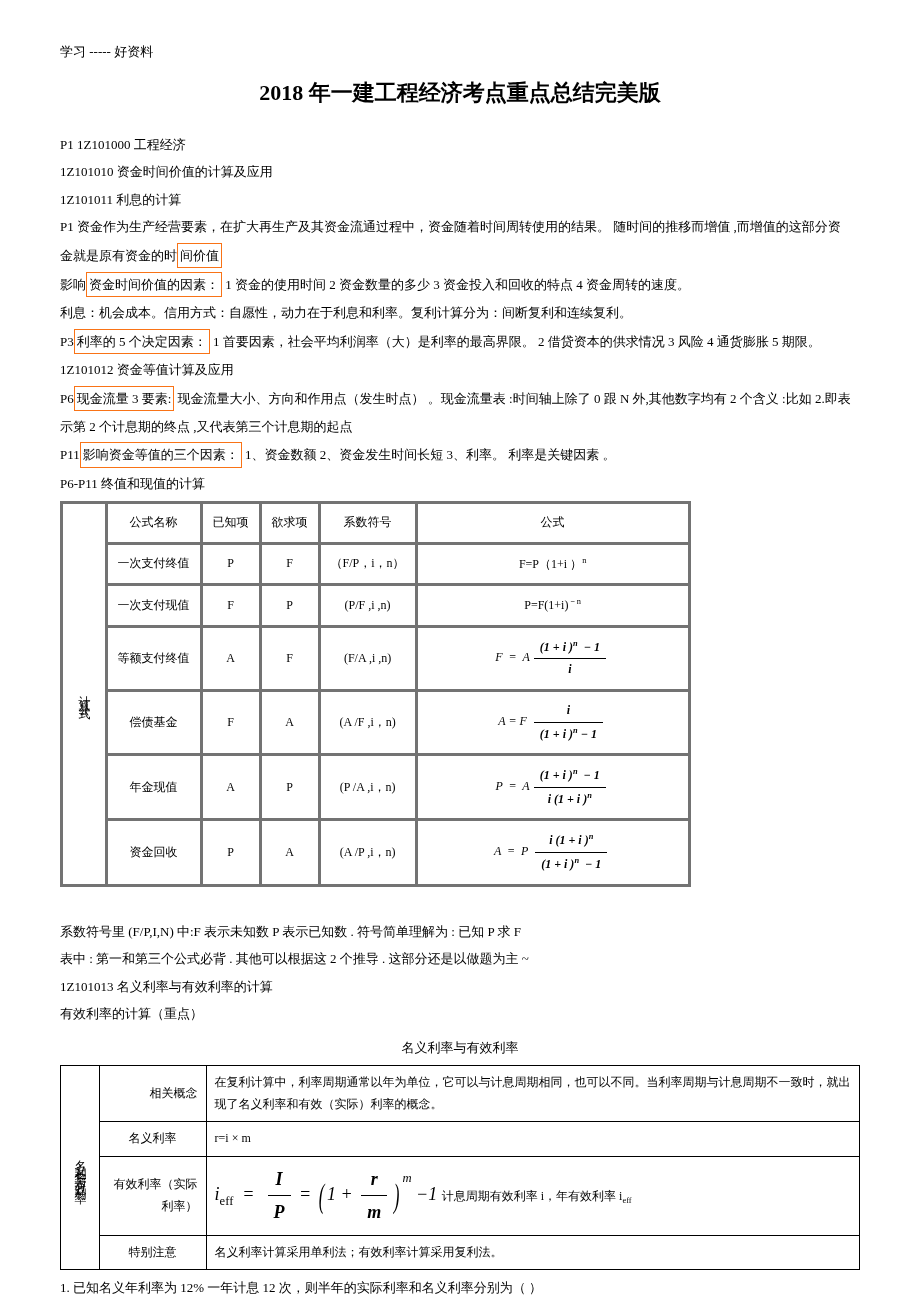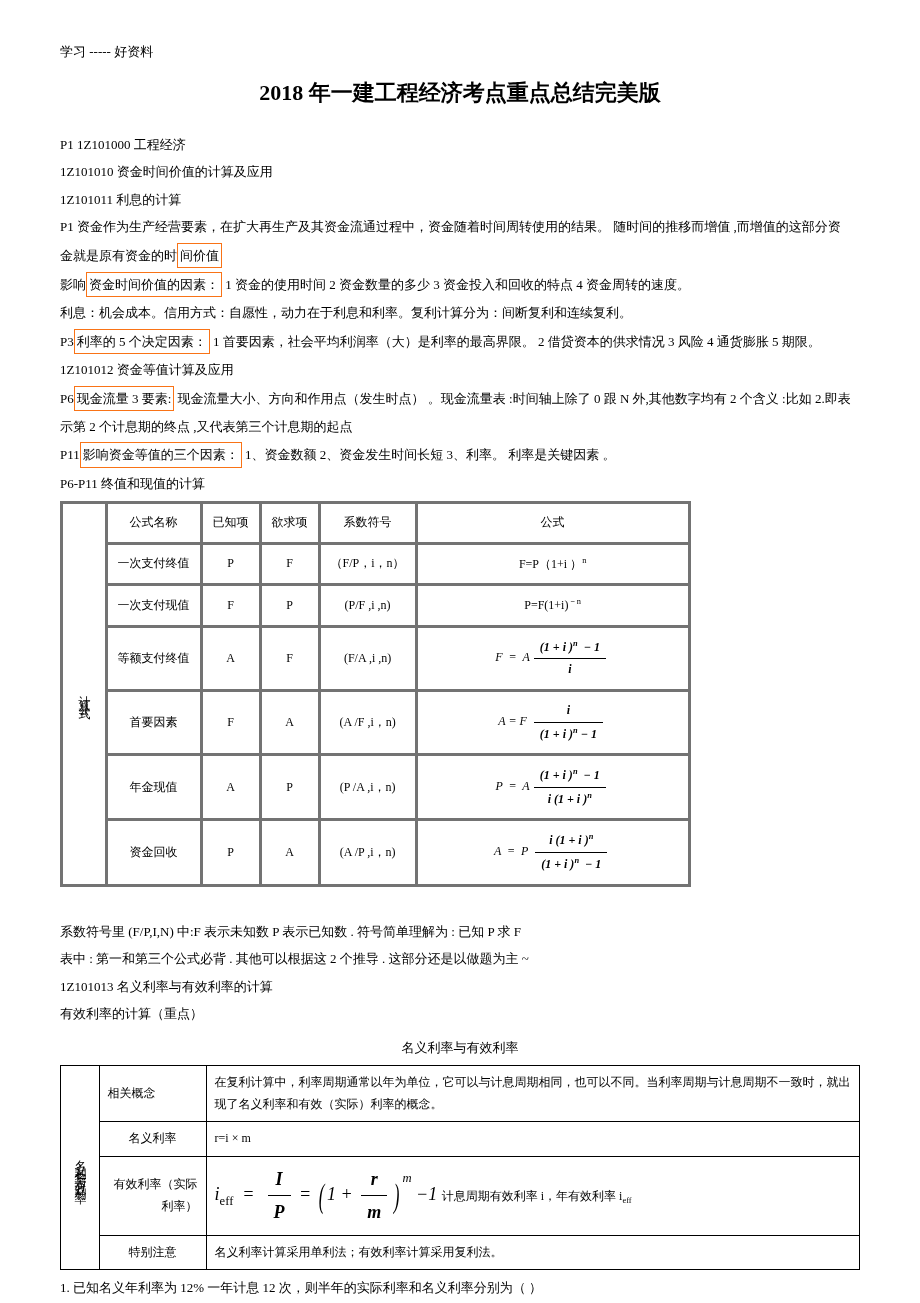--- a/index.html
+++ b/index.html
@@ -130,21 +130,21 @@
   <tr>
     <td>等额支付终值</td>
     <td>A</td>
     <td>F</td>
     <td>(F/A ,i ,n)</td>
     <td class="math">
       F &nbsp;=&nbsp; A<span class="frac"><span class="num">(1 + i )<sup>n</sup> &nbsp;− 1</span><span class="den">i</span></span>
     </td>
   </tr>
   <tr>
-    <td>首要因素</td>
+    <td>偿债基金</td>
     <td>F</td>
     <td>A</td>
     <td>(A /F  ,i，n)</td>
     <td class="math">
       A = F <span class="frac"><span class="num">i</span><span class="den">(1 + i )<sup>n</sup> − 1</span></span>
     </td>
   </tr>
   <tr>
     <td>年金现值</td>
     <td>A</td>
@@ -171,21 +171,21 @@
 <div class="line">表中 : 第一和第三个公式必背   . 其他可以根据这   2 个推导 . 这部分还是以做题为主   ~</div>
 <div class="line">1Z101013   名义利率与有效利率的计算</div>
 <div class="line">有效利率的计算（重点）</div>
 <div class="sub-title">名义利率与有效利率</div>
 
 
 <table class="rates" style="width:100%">
   <tbody>
       <tr>
     <td rowspan="4" class="vert" style="width:22px">名义利率与有效利率</td>
-    <td style="width:90px;text-align:left">相关概念</td>
+    <td style="width:90px;text-align:right">相关概念</td>
     <td class="left-col">在复利计算中，利率周期通常以年为单位，它可以与计息周期相同，也可以不同。当利率周期与计息周期不一致时，就出现了名义利率和有效（实际）利率的概念。</td>
   </tr>
   <tr>
     <td style="text-align:center">名义利率</td>
     <td class="left-col">r=i × m</td>
   </tr>
   <tr>
     <td style="text-align:right">有效利率（实际利率）</td>
     <td class="left-col">
       <span class="math">i<sub class="up">eff</sub> &nbsp;=&nbsp;

